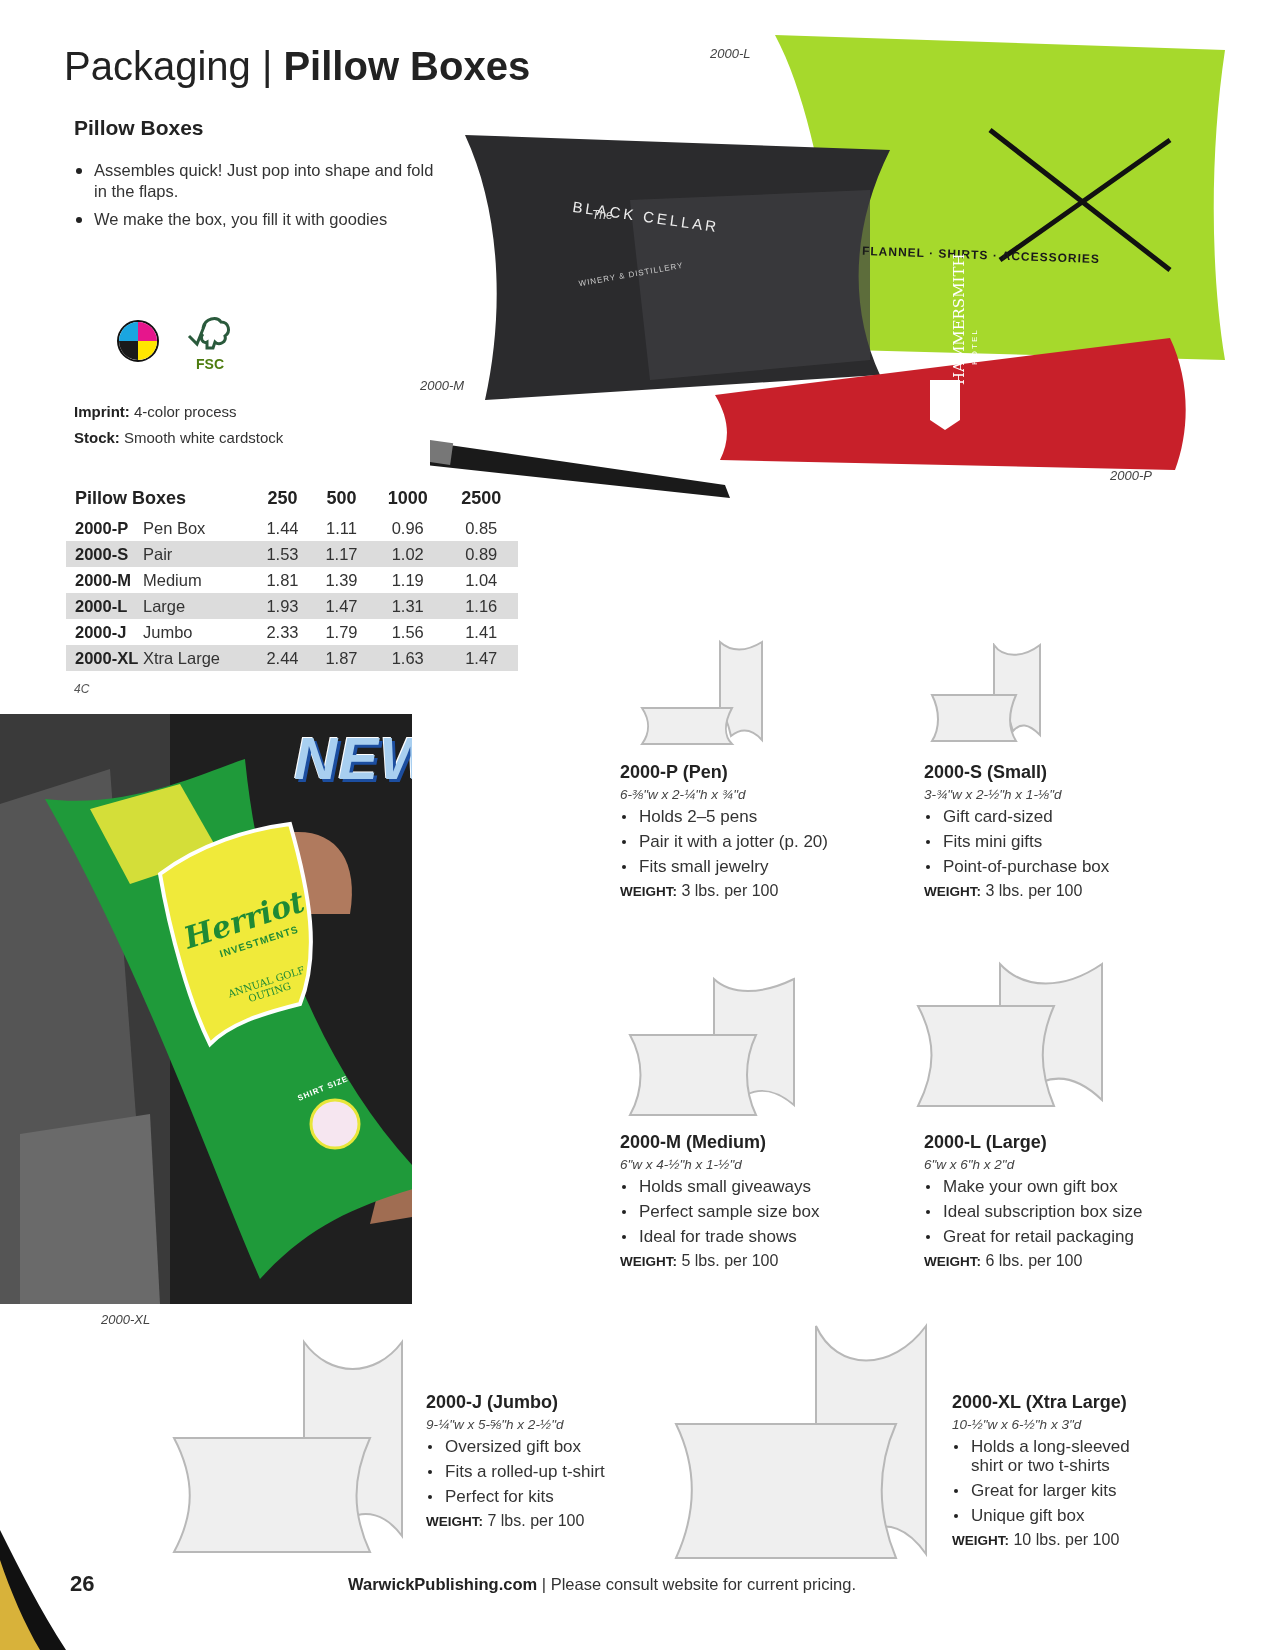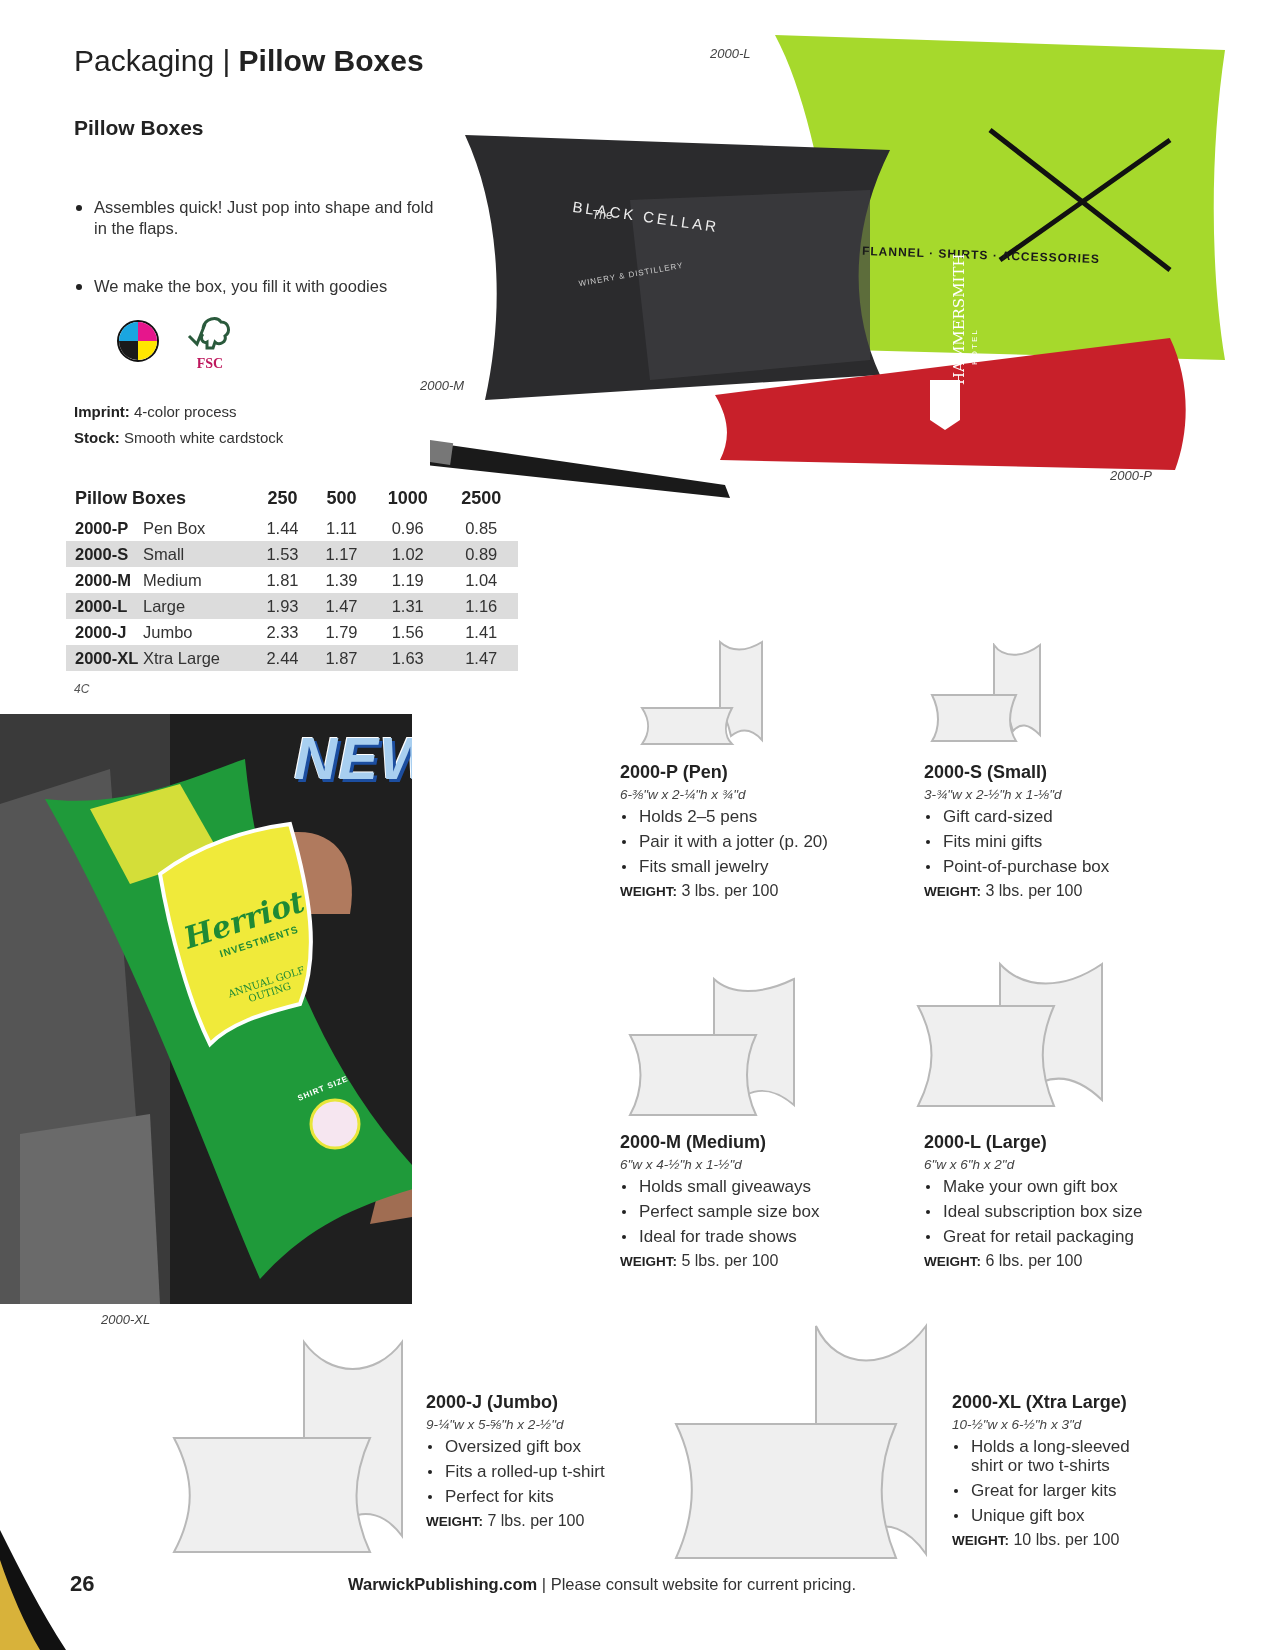--- a/index.html
+++ b/index.html
@@ -1,22 +1,22 @@
 <!DOCTYPE html>
 <html><head>
 <meta charset="utf-8">
 <style>
   html,body{margin:0;padding:0;}
   body{width:1276px;height:1650px;position:relative;background:#ffffff;font-family:"Liberation Sans",sans-serif;color:#222;overflow:hidden;}
   .abs{position:absolute;}
-  .title{left:74px;top:44px;font-size:30px;color:#222;white-space:nowrap;}
+  .title{left:64px;top:44px;font-size:40px;color:#222;white-space:nowrap;}
   .title b{font-weight:bold;}
   .h2{left:74px;top:116px;font-size:21px;font-weight:bold;color:#222;}
   ul.feat{left:74px;top:160px;margin:0;padding:0;list-style:none;width:360px;font-size:16.5px;line-height:21px;color:#333;}
-  ul.feat li{position:relative;padding-left:20px;margin-bottom:7px;margin-top:37px;}
+  ul.feat li{position:relative;padding-left:20px;margin-bottom:7px;}
   ul.feat li:before{content:"";position:absolute;left:2px;top:8px;width:6px;height:6px;border-radius:50%;background:#222;}
   .cmyk{left:117px;top:320px;width:42px;height:42px;border-radius:50%;overflow:hidden;border:2px solid #111;box-sizing:border-box;}
   .cmyk div{position:absolute;width:50%;height:50%;}
   .fsc{left:185px;top:314px;width:50px;height:56px;}
   .spec{left:74px;font-size:15px;color:#333;}
   .spec b{color:#222;}
   table.price{left:66px;top:486px;border-collapse:collapse;font-size:16.5px;width:452px;}
   table.price th{font-weight:bold;font-size:18px;text-align:center;padding:2px 0 6px 0;color:#222;}
   table.price th.first{text-align:left;padding-left:9px;}
   table.price td{padding:3px 0;height:20px;text-align:center;color:#333;}
@@ -62,21 +62,21 @@
   <div style="right:0;top:0;background:#e6168c;"></div>
   <div style="left:0;bottom:0;background:#1a1a1a;"></div>
   <div style="right:0;bottom:0;background:#ffe600;"></div>
 </div>
 
 <div class="abs fsc">
   <svg width="50" height="40" viewBox="0 0 50 40">
     <path d="M4 22 L12 30 L20 10" fill="none" stroke="#2a5a3c" stroke-width="3"></path>
     <path d="M18 14 C20 4,32 2,36 8 C44 8,46 18,40 22 C42 28,34 32,30 28 L28 34 L22 34 L22 28 C18 30,14 24,18 20" fill="none" stroke="#2a5a3c" stroke-width="3"></path>
   </svg>
-  <div style="font-family:Liberation Serif, serif;font-weight:bold;color:#be185d;font-size:14px;text-align:center;margin-top:-2px;">FSC</div>
+  <div style="font-family:Liberation Sans, sans-serif;font-weight:bold;color:#4d7c0f;font-size:14px;text-align:center;margin-top:-2px;">FSC</div>
 </div>
 
 <div class="abs spec" style="top:403px;">
   <b>Imprint:</b>
   <span>4-color process</span>
 </div>
 <div class="abs spec" style="top:429px;">
   <b>Stock:</b>
   <span>Smooth white cardstock</span>
 </div>
@@ -95,21 +95,21 @@
     <tr>
       <td class="code">2000-P</td>
       <td class="name">Pen Box</td>
       <td>1.44</td>
       <td>1.11</td>
       <td>0.96</td>
       <td>0.85</td>
     </tr>
     <tr class="shade">
       <td class="code">2000-S</td>
-      <td class="name">Small</td>
+      <td class="name">Pair</td>
       <td>1.53</td>
       <td>1.17</td>
       <td>1.02</td>
       <td>0.89</td>
     </tr>
     <tr>
       <td class="code">2000-M</td>
       <td class="name">Medium</td>
       <td>1.81</td>
       <td>1.39</td>

